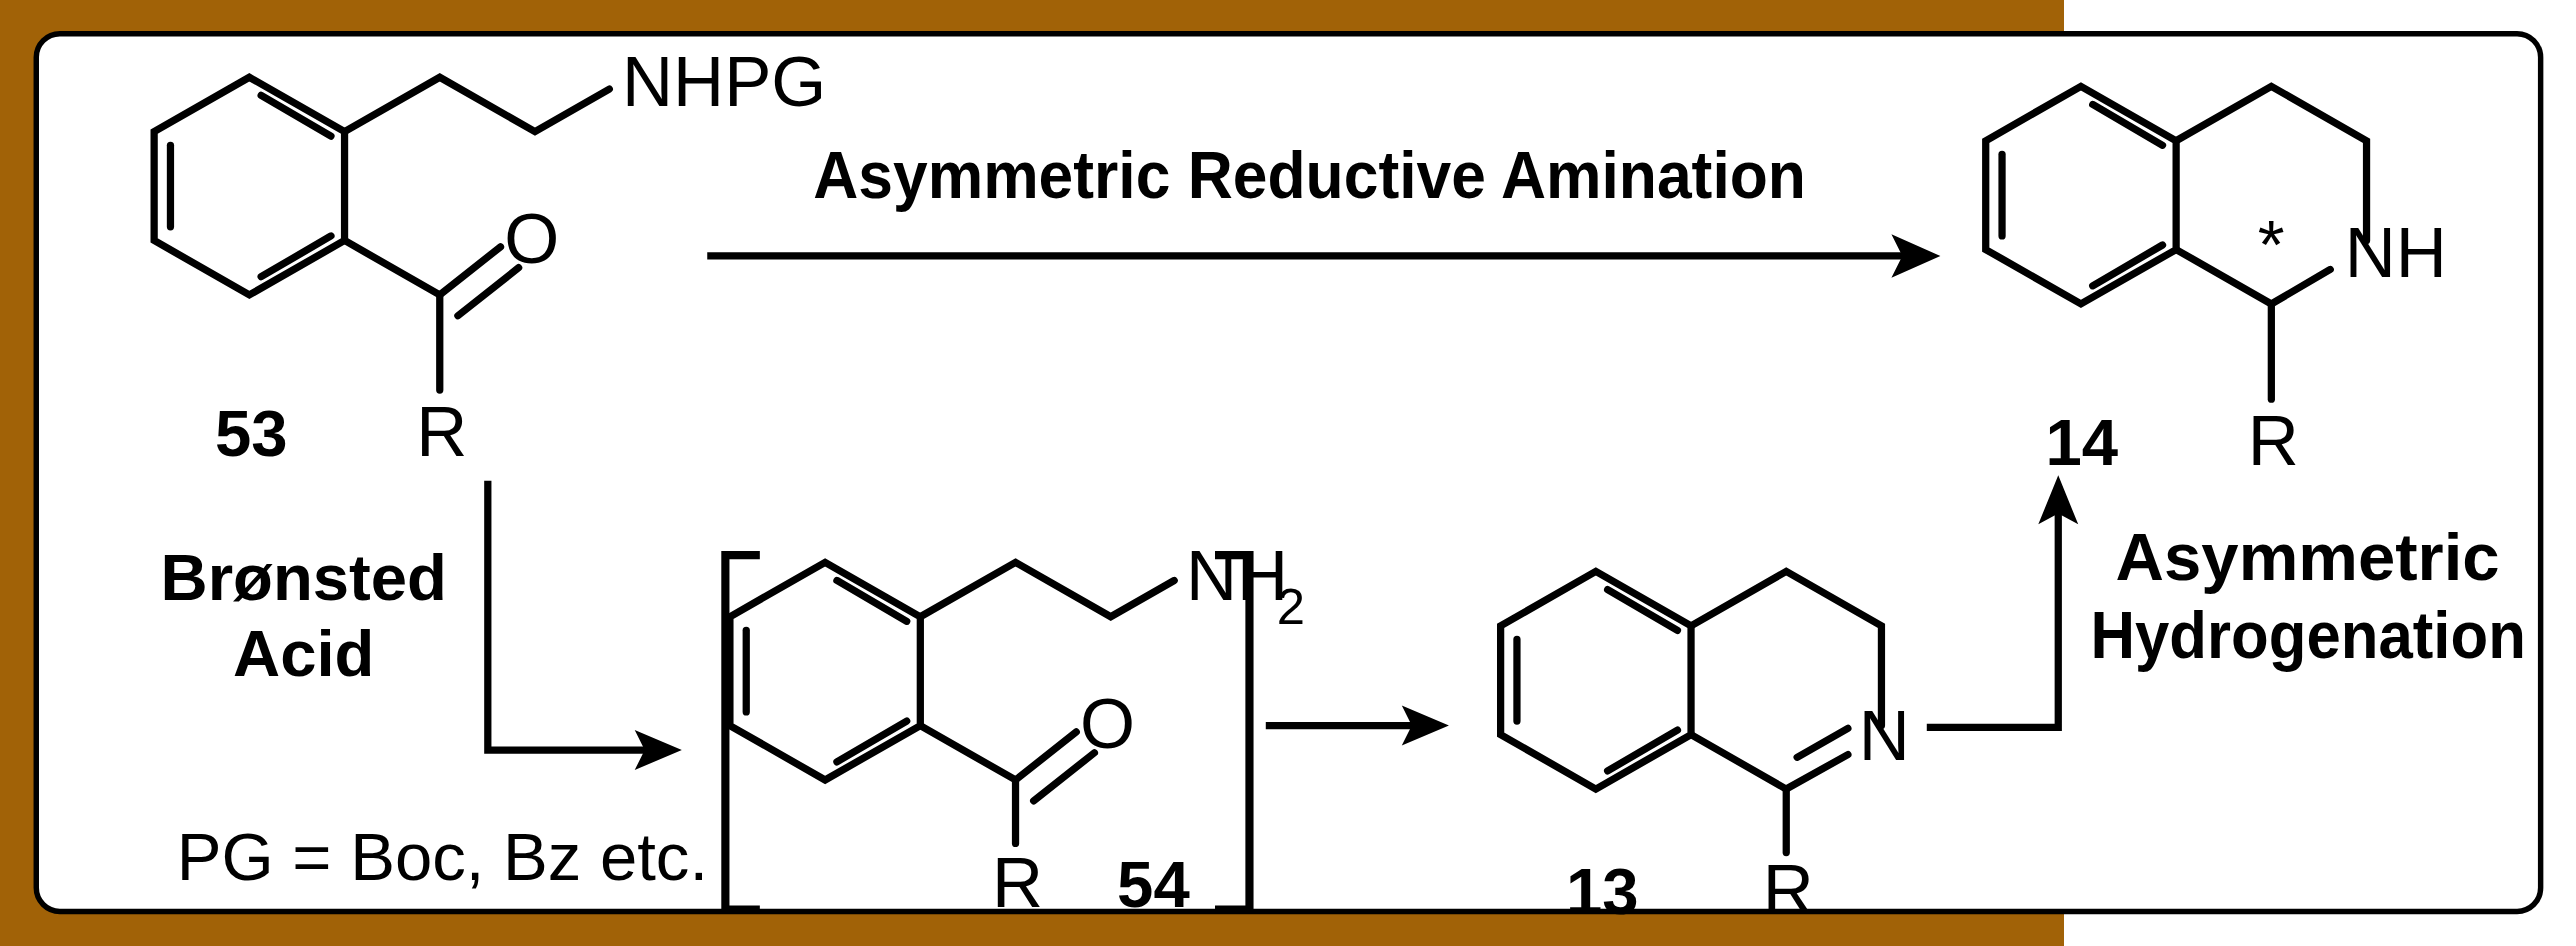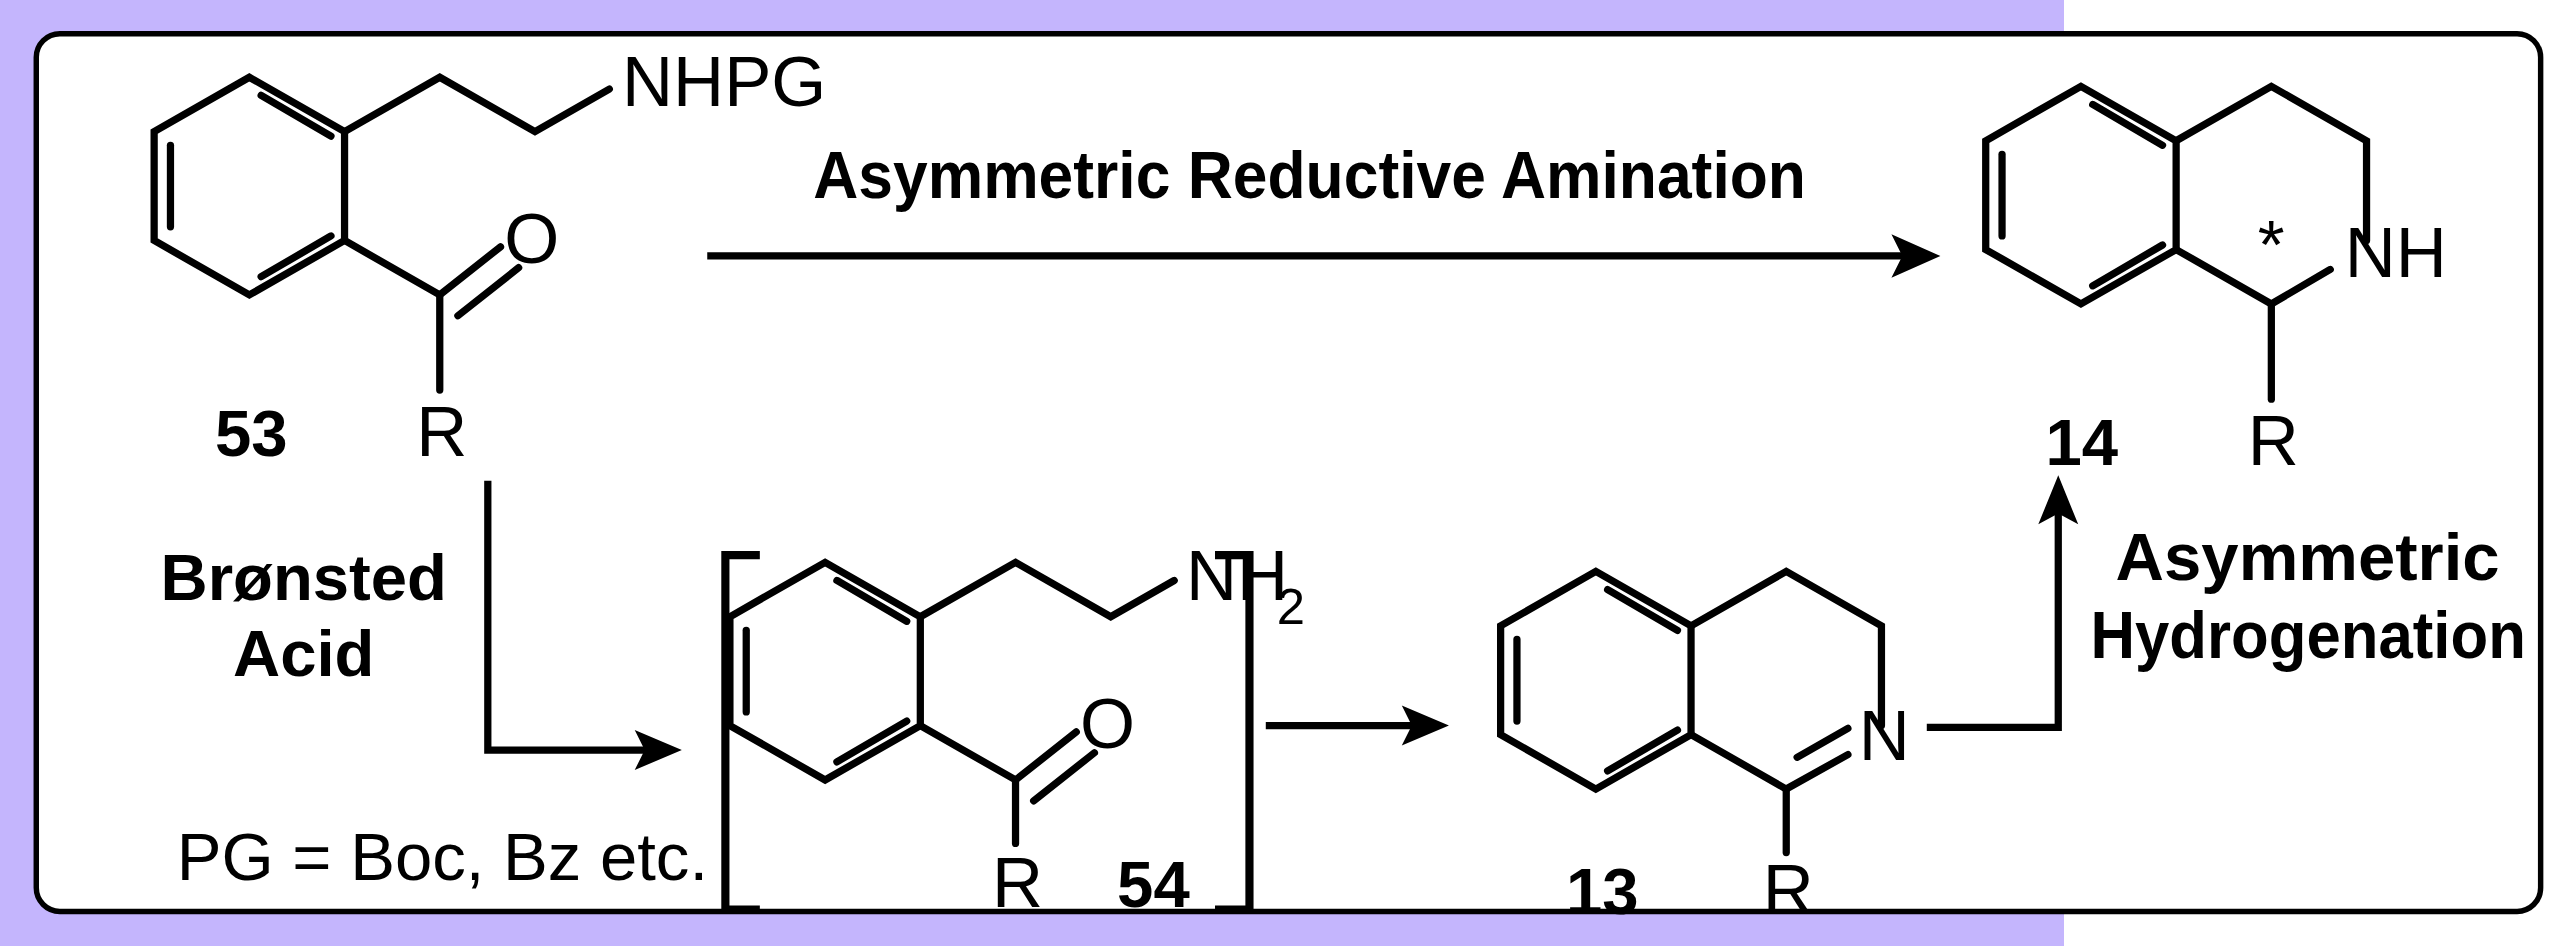--- a/index.html
+++ b/index.html
@@ -2,21 +2,21 @@
 <html style="font-size:14.5px"><head>
 <meta charset="utf-8">
 <style>
   html,body{margin:0;padding:0;background:#ffffff;}
   body{
     width:2576px;height:947px;
     font-family:"Liberation Sans","DejaVu Sans",sans-serif;
     color:#000000;
     overflow:hidden;
   }
-  #scheme{position:relative;width:2064px;height:947px;background:#c4b5fd;}
+  #scheme{position:relative;width:2064px;height:947px;background:#a16207;}
   #scheme svg{position:absolute;top:0;left:0;width:2576px;height:947px;}
 </style>
 </head>
 <body>
 
 <div id="scheme">
 
   <svg viewBox="0 0 2841 1044" xmlns="http://www.w3.org/2000/svg">
 
     <rect x="40" y="37" width="2762" height="968" rx="26" ry="26" fill="#ffffff" stroke="#000000" stroke-width="6"></rect>

